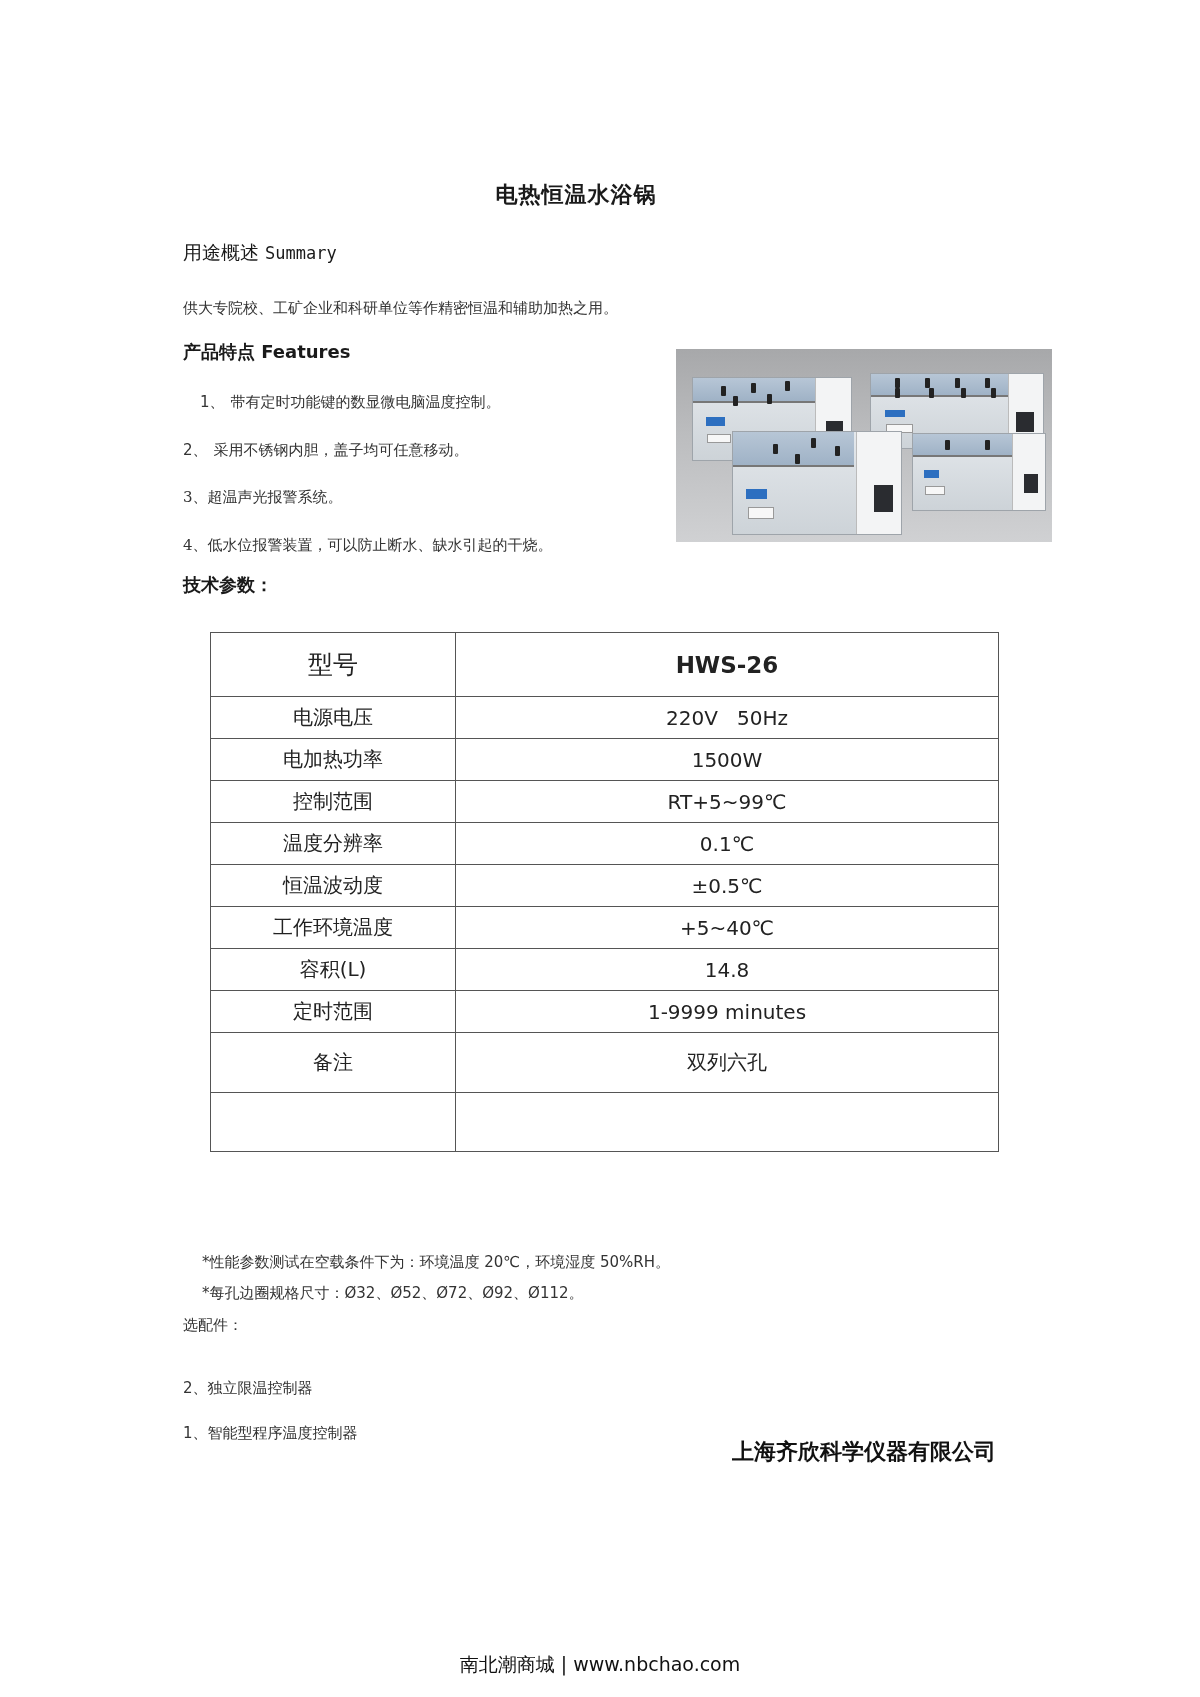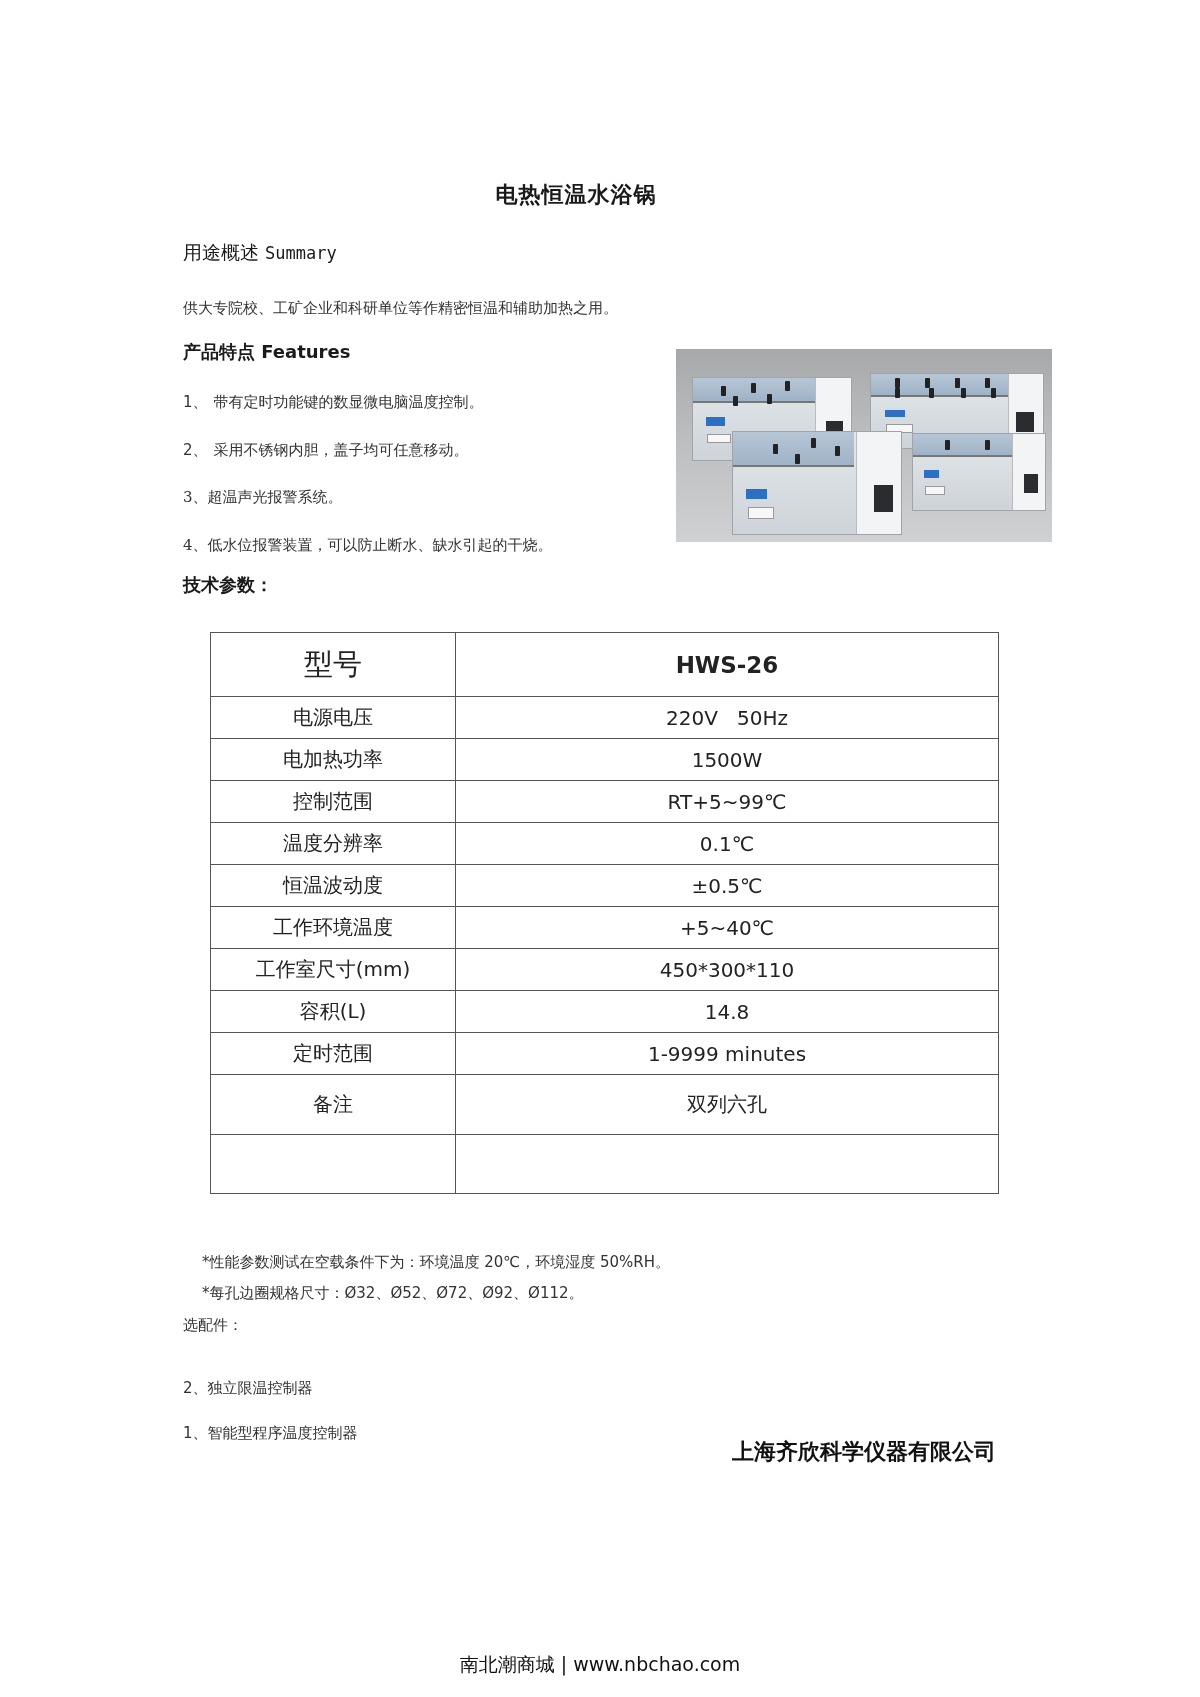--- a/index.html
+++ b/index.html
@@ -7,21 +7,21 @@
          font-family: "DejaVu Serif", serif; color: #1a1a1a; }
   .abs { position: absolute; }
   .title { left: 0; width: 1152px; top: 180px; text-align: center;
            font-size: 22px; font-weight: bold; letter-spacing: 1px; }
   .h-summary { left: 183px; top: 240px; font-size: 19px; }
   .h-summary .en { font-family: "DejaVu Sans Mono", monospace; font-size: 17px; }
   .summary-text { left: 183px; top: 299px; font-size: 15px; color: #333; }
   .h-features { left: 183px; top: 340px; font-size: 18px; font-weight: bold;
                 font-family: "DejaVu Sans", sans-serif; }
   .feature { left: 183px; font-size: 15px; color: #333; }
-  .f1 { top: 393px; } .f2 { top: 441px; } .f3 { top: 488px; } .f4 { top: 536px; }
+  .f1 { top: 393px; margin-left: 17px; } .f2 { top: 441px; } .f3 { top: 488px; } .f4 { top: 536px; }
   .feature .num { font-family: "DejaVu Sans", sans-serif; margin-right: 6px; }
   .h-params { left: 183px; top: 573px; font-size: 18px; font-weight: bold;
               font-family: "DejaVu Sans", sans-serif; }
 
   .product-photo { left: 676px; top: 349px; width: 376px; height: 193px;
     background: linear-gradient(180deg, #a7a8aa 0%, #bcbdbf 45%, #d0d1d3 100%);
     overflow: hidden; }
   .bath { position: absolute; background: linear-gradient(180deg,#e4e8ec,#cdd3d8);
           border: 1px solid #9ea4aa; }
   .bath .lid { position: absolute; left: 0; top: 0; height: 28%;
@@ -36,21 +36,21 @@
   .bath .label { position: absolute; left: 9%; top: 68%; width: 14%; height: 9%;
                  background: #f7f7f7; border: 1px solid #999; }
   .knob { position: absolute; width: 5px; height: 10px; background: #222;
           border-radius: 1px; }
 
   table.spec { position: absolute; left: 210px; top: 632px; width: 789px;
     border-collapse: collapse; font-family: "DejaVu Sans", sans-serif; }
   table.spec td { border: 1.5px solid #555; text-align: center; color: #222;
     font-size: 20px; padding: 0; }
   table.spec td.k { width: 244px; }
-  table.spec tr.head td { height: 63px; font-size: 29px; }
+  table.spec tr.head td { height: 63px; font-size: 25px; }
   table.spec tr.head td.v { font-weight: bold; font-size: 23px; }
   table.spec tr.row td { height: 41px; }
   table.spec tr.tall td { height: 59px; margin-top: 9px; }
   table.spec tr.empty td { height: 58px; }
 
   .note { left: 202px; font-size: 15px; color: #333;
           font-family: "DejaVu Sans", sans-serif; }
   .n1 { top: 1253px; } .n2 { top: 1284px; }
   .opt { left: 183px; font-size: 15px; color: #333;
          font-family: "DejaVu Sans", sans-serif; }
@@ -164,24 +164,20 @@
   </tr>
   <tr class="row">
     <td class="k">恒温波动度</td>
     <td>±0.5℃</td>
   </tr>
   <tr class="row">
     <td class="k">工作环境温度</td>
     <td>+5~40℃</td>
   </tr>
   <tr class="row">
-    <td class="k">工作室尺寸(mm)</td>
-    <td>450*300*110</td>
-  </tr>
-  <tr class="row">
     <td class="k">容积(L)</td>
     <td>14.8</td>
   </tr>
   <tr class="row">
     <td class="k">定时范围</td>
     <td>1-9999 minutes</td>
   </tr>
   <tr class="tall">
     <td class="k">备注</td>
     <td>双列六孔</td>

